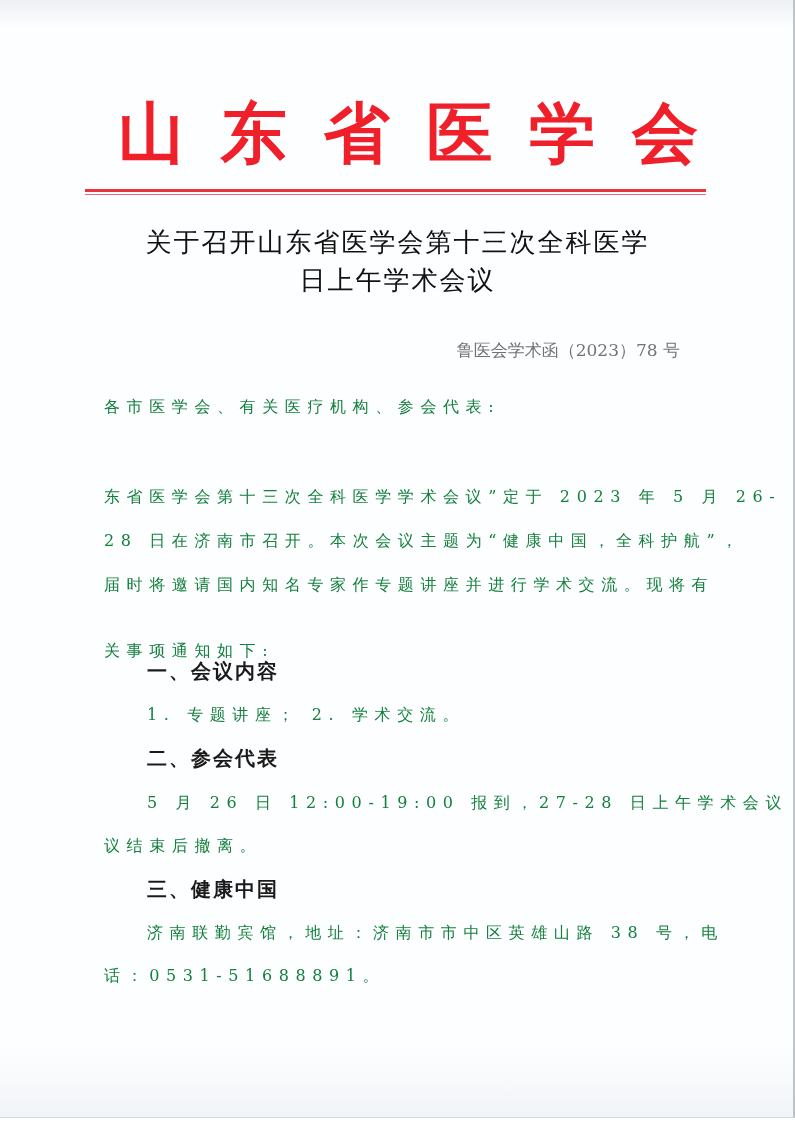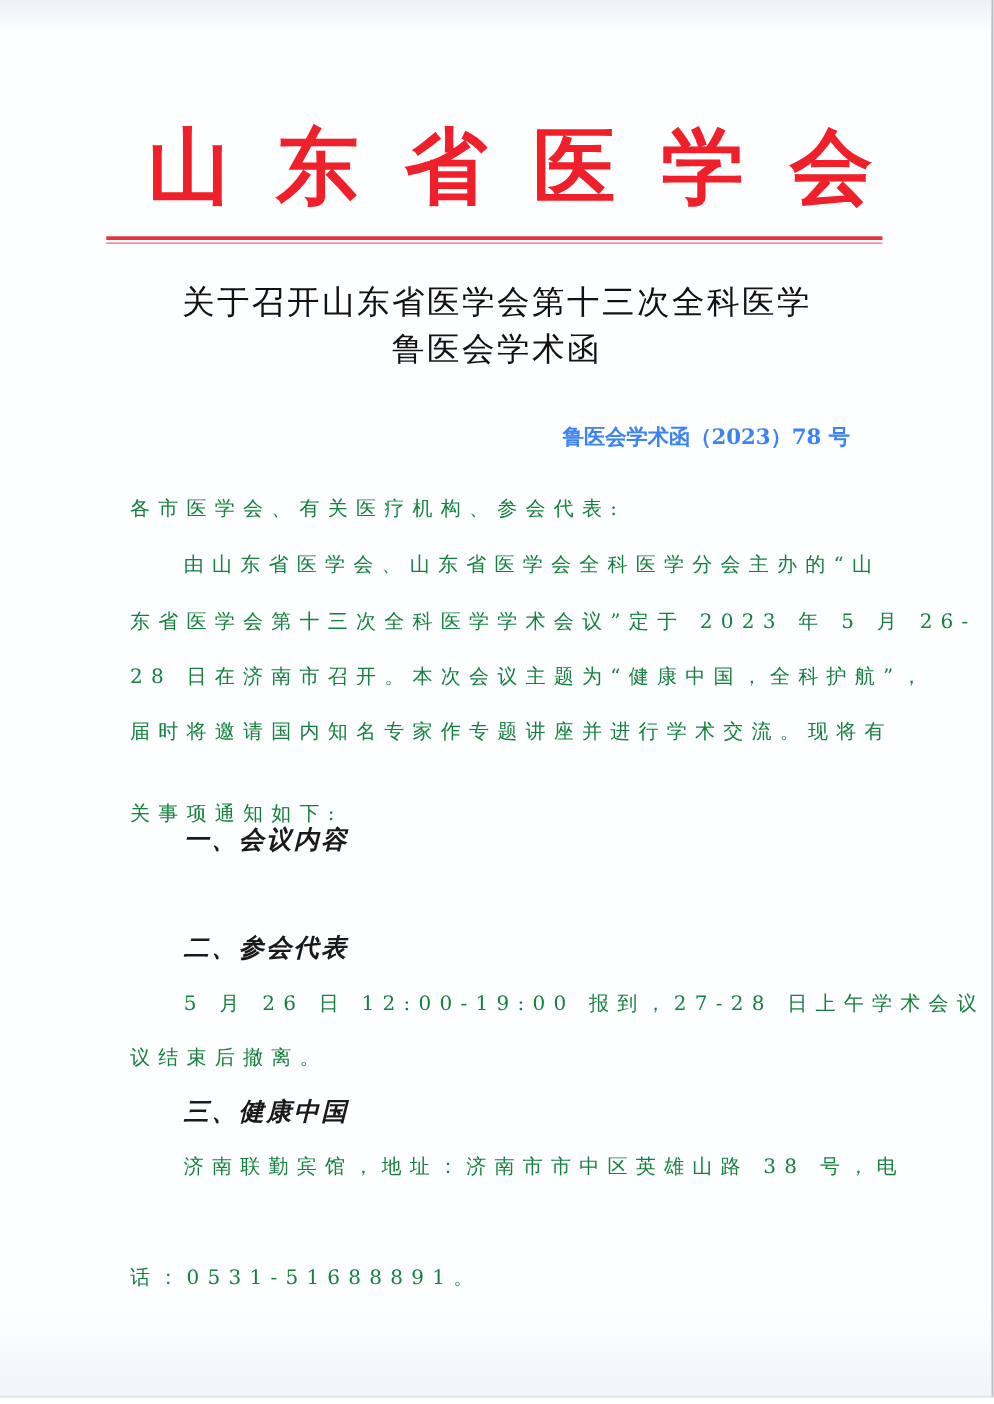--- a/index.html
+++ b/index.html
@@ -84,22 +84,21 @@
       line-height: 36px;
     }
     .title.l1 { top: 224px; }
     .title.l2 { top: 262px; }
     .doc-number {
       position: absolute;
       right: 113px;
       top: 338px;
       font-size: 17px;
       line-height: 24px;
-      color: #3b82f6;
-      font-weight: bold;
+      color: #737373;
     }
     .line {
       position: absolute;
       left: 104px;
       width: 590px;
       font-size: 16px;
       letter-spacing: 6.6px;
       line-height: 30px;
       height: 30px;
       white-space: nowrap;
@@ -110,56 +109,55 @@
       position: absolute;
       left: 147px;
       font-family: "DejaVu Sans", "Liberation Sans", sans-serif;
       font-weight: bold;
       font-size: 20px;
       letter-spacing: 2px;
       line-height: 30px;
       height: 30px;
       color: #1a1a1a;
       white-space: nowrap;
-      font-style: italic;
     }
   </style>
 </head>
 <body>
 
 <div class="page">
 
   <div class="masthead">
     <span>山</span>
     <span>东</span>
     <span>省</span>
     <span>医</span>
     <span>学</span>
     <span>会</span>
   </div>
 
   <div class="rule-thick"></div>
   <div class="rule-thin"></div>
 
   <div class="title l1">关于召开山东省医学会第十三次全科医学</div>
-  <div class="title l2">鲁医会学术函</div>
+  <div class="title l2">日上午学术会议</div>
 
   <div class="doc-number">鲁医会学术函（2023）78 号</div>
 
   <div class="line" style="top:392px">各市医学会、有关医疗机构、参会代表:</div>
 
-  <div class="line indent" style="top:437px">由山东省医学会、山东省医学会全科医学分会主办的“山</div>
   <div class="line" style="top:482px">东省医学会第十三次全科医学学术会议”定于 2023 年 5 月 26-</div>
   <div class="line" style="top:526px">28 日在济南市召开。本次会议主题为“健康中国，全科护航”，</div>
   <div class="line" style="top:570px">届时将邀请国内知名专家作专题讲座并进行学术交流。现将有</div>
   <div class="line" style="top:636px">关事项通知如下:</div>
 
   <div class="heading" style="top:656px">一、会议内容</div>
+  <div class="line indent" style="top:700px">1. 专题讲座； 2. 学术交流。</div>
 
   <div class="heading" style="top:743px">二、参会代表</div>
   <div class="line indent" style="top:788px">5 月 26 日 12:00-19:00 报到，27-28 日上午学术会议，会</div>
   <div class="line" style="top:831px">议结束后撤离。</div>
 
   <div class="heading" style="top:874px">三、健康中国</div>
   <div class="line indent" style="top:918px">济南联勤宾馆，地址：济南市市中区英雄山路 38 号，电</div>
-  <div class="line" style="top:1007px">话：0531-51688891。</div>
+  <div class="line" style="top:961px">话：0531-51688891。</div>
 
 </div>
 
 </body></html>

